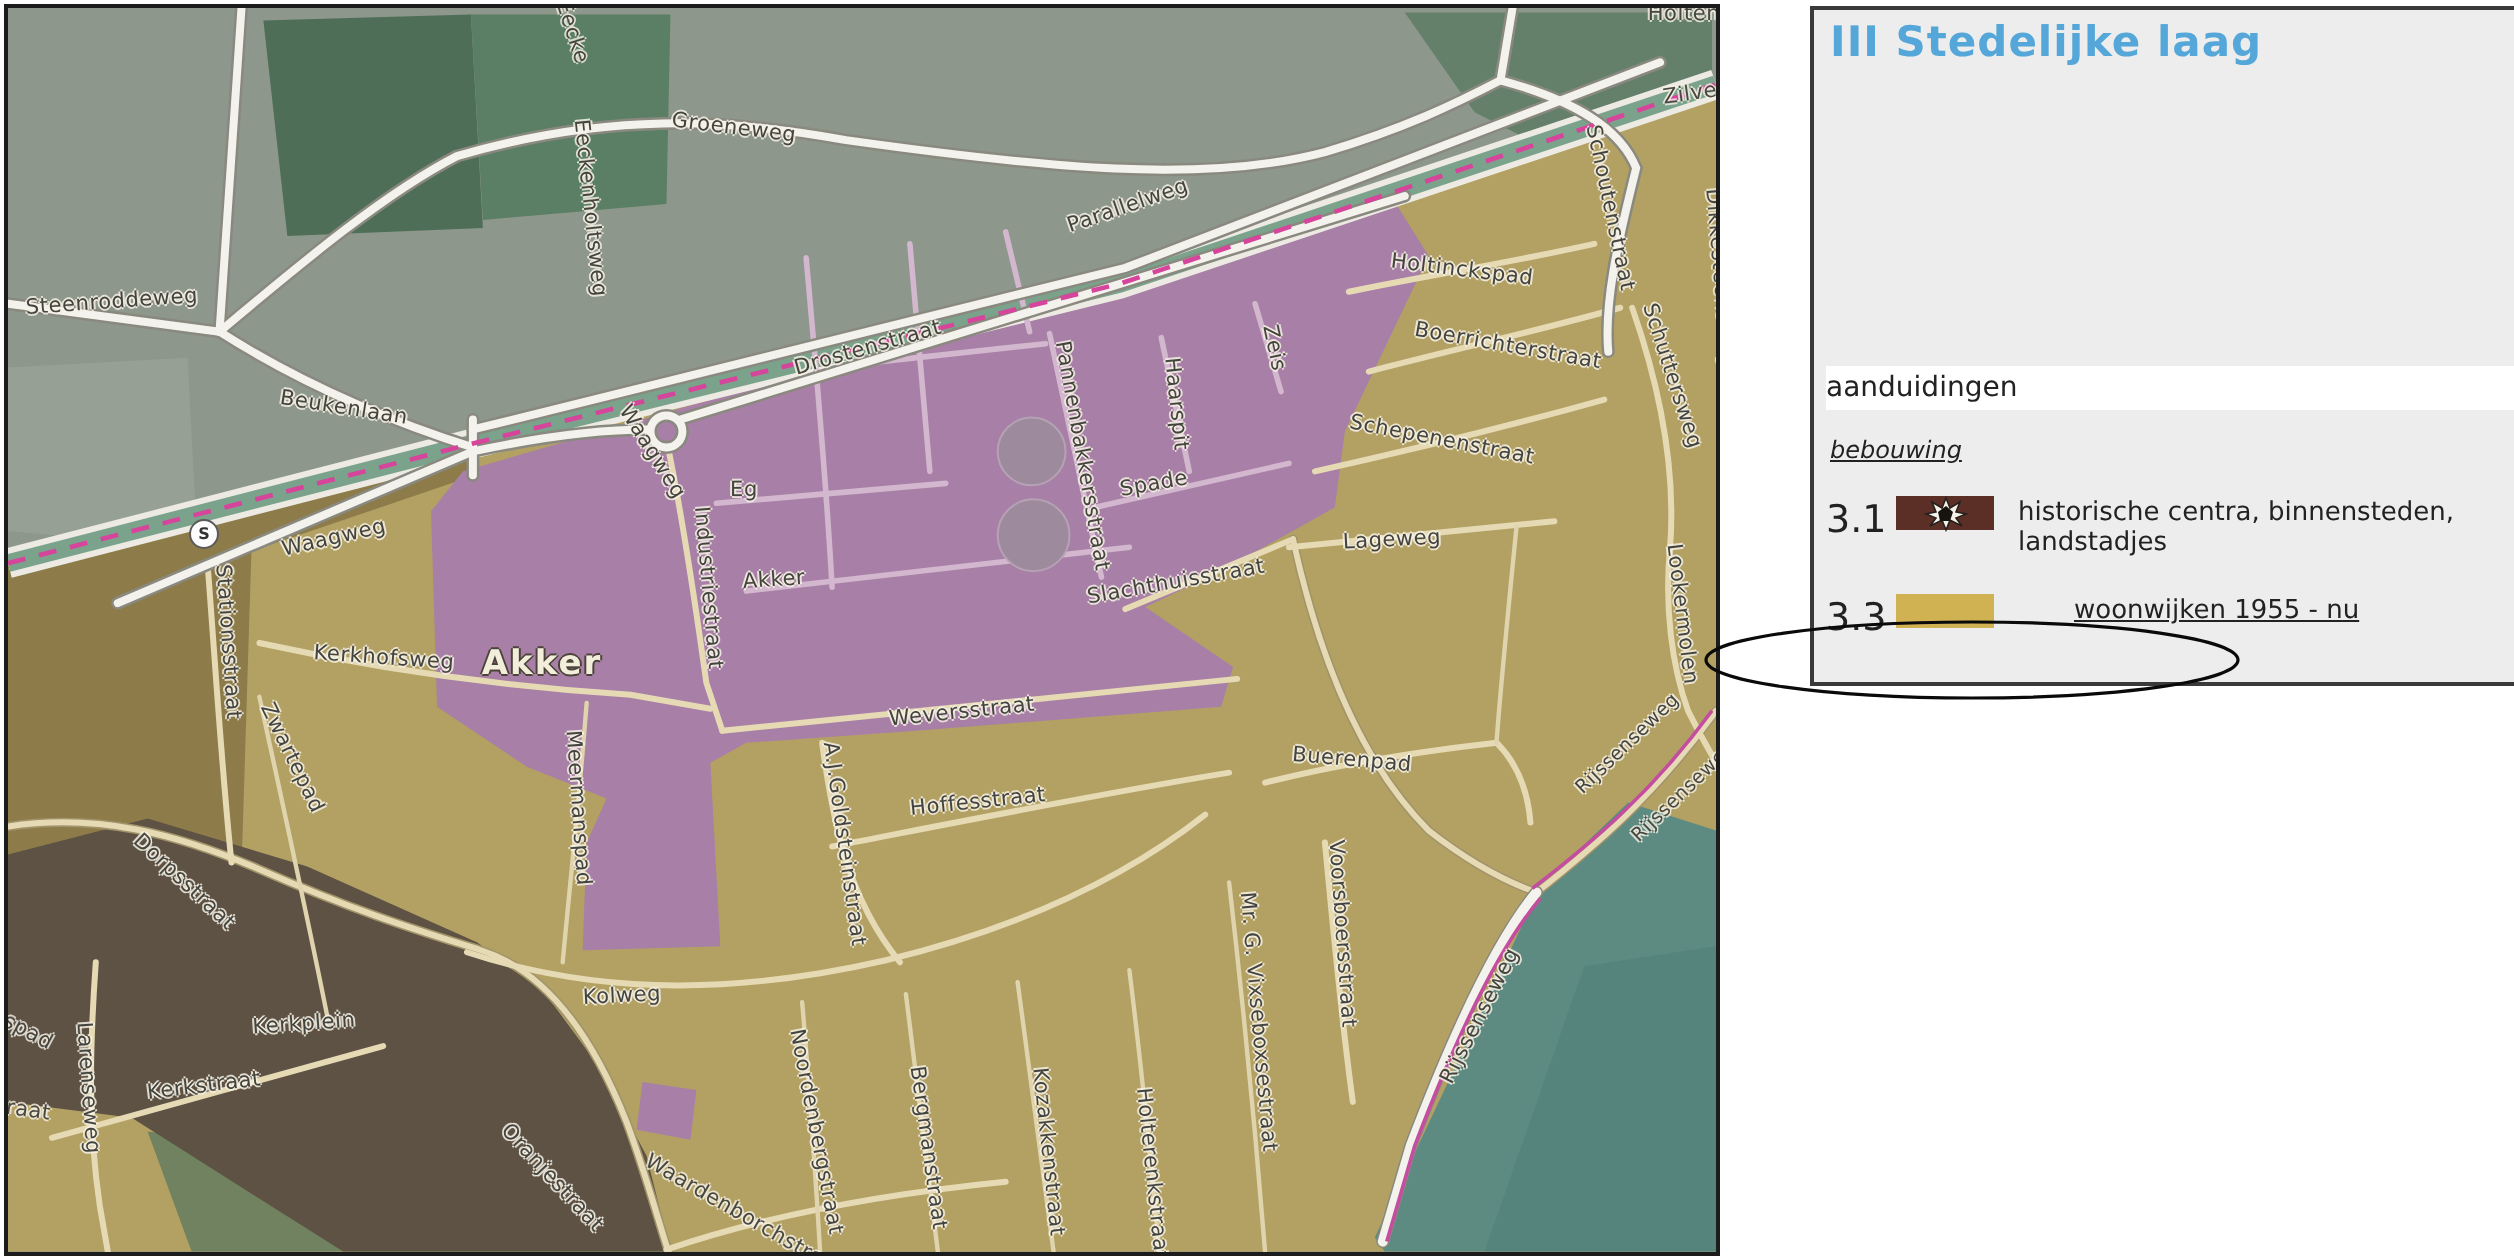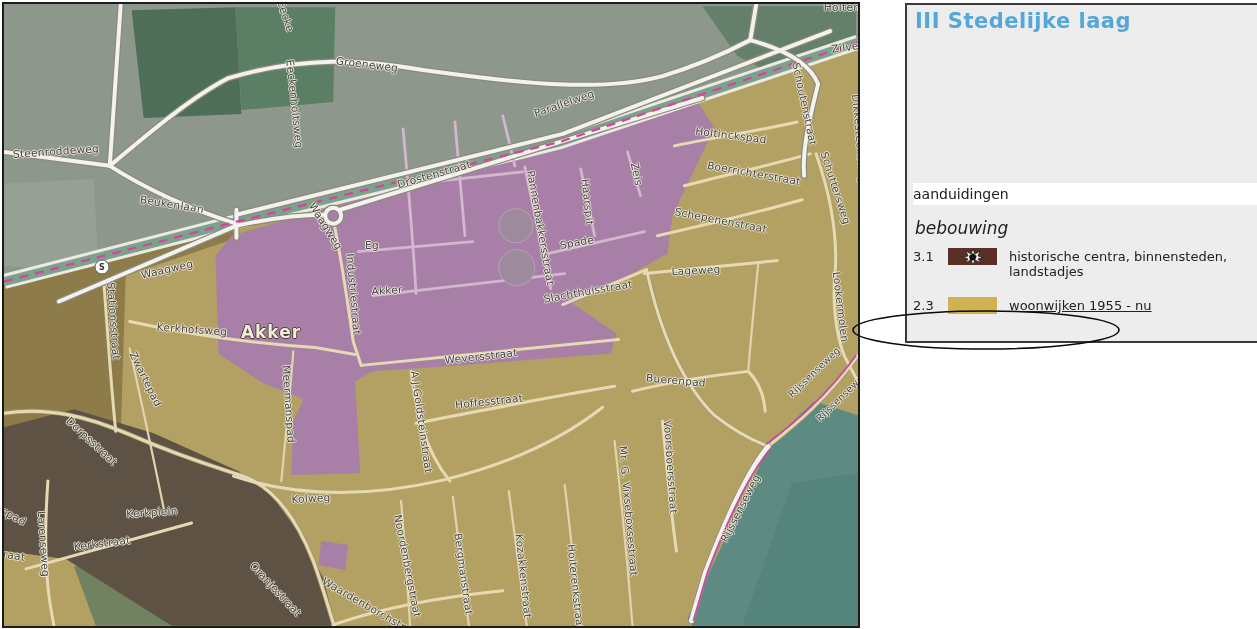--- a/index.html
+++ b/index.html
@@ -21,27 +21,27 @@
           border:1.5px solid #5a5a5a;color:#333;font-size:8px;font-weight:bold;text-align:center;
           line-height:13px;transform:translate(-50%,-50%);}
 
   
   #legend{position:absolute;left:905px;top:3px;width:380px;height:336px;background:var(--c-panel_bg,#ededed);
           border:2px solid var(--c-panel_border,#3a3a3a);}
   #legend-title{position:absolute;left:8px;top:4px;font-size:21px;font-weight:bold;
           color:var(--c-title,#54a7d8);letter-spacing:.5px;}
   #aanduidingen-bar{position:absolute;left:6px;right:6px;top:178px;height:22px;background:#fff;
           font-size:14px;color:#222;line-height:22px;padding-right:5px;box-sizing:border-box;}
-  #section-label{position:absolute;left:8px;top:213px;font-style:italic;font-size:17px;color:#222;}
+  #section-label{position:absolute;left:8px;top:213px;font-style:italic;font-size:12px;color:#222;text-decoration:underline;}
   .lrow{position:absolute;left:0;width:100%;height:22px;}
-  .lrow .code{position:absolute;left:6px;top:3px;font-size:13px;color:#222;}
+  .lrow .code{position:absolute;left:6px;top:3px;font-size:19px;color:#222;}
   .lrow .swatch{position:absolute;left:41px;top:2px;width:49px;height:17px;}
   .lrow .swatch svg{position:absolute;left:50%;top:50%;transform:translate(-50%,-50%);}
   .lrow .lbl{position:absolute;left:102px;top:3px;font-size:13px;color:#222;}
-  .lrow .lbl.u{text-decoration:underline;}
+  .lrow .lbl.u{text-decoration:underline;margin-left:28px;}
   #ellipse-overlay{position:absolute;left:850px;top:309px;width:272px;height:42px;pointer-events:none;}
 </style>
 </head>
 <body>
 <div id="stage">
 
 <div id="map">
   <svg viewBox="0 0 856 623">
     <style>
       .rcase{stroke:#8a897f;stroke-width:6.5;fill:none;stroke-linecap:round}
@@ -237,21 +237,21 @@
     <span class="code">3.1</span>
     <span class="swatch" style="background: rgb(92, 47, 38);">
       <svg width="22" height="18" viewBox="0 0 22 18">
         <polygon points="11,1 13,6 18,3 16,8 21,9 16,11 19,15 13,12 11,17 9,12 3,15 6,11 1,9 6,8 4,3 9,6" fill="#f5f2ea" stroke="#26211d" stroke-width="0.8"></polygon>
         <polygon points="11,5 14.5,8 13,12.5 8,12.5 7,8" fill="#17130f"></polygon>
       </svg>
     </span>
     <span class="lbl">historische centra, binnensteden, landstadjes</span>
   </div>
   <div class="lrow" style="top:290px">
-    <span class="code">2.3</span>
+    <span class="code">3.3</span>
     <span class="swatch" style="background: rgb(209, 178, 83);"></span>
     <span class="lbl u">woonwijken 1955 - nu</span>
   </div>
 </div>
 
 <svg id="ellipse-overlay" viewBox="0 0 272 42">
   <ellipse cx="136" cy="21" rx="133" ry="19" fill="none" stroke="#0a0a0a" stroke-width="1.6"></ellipse>
 </svg>
 
 </div>

